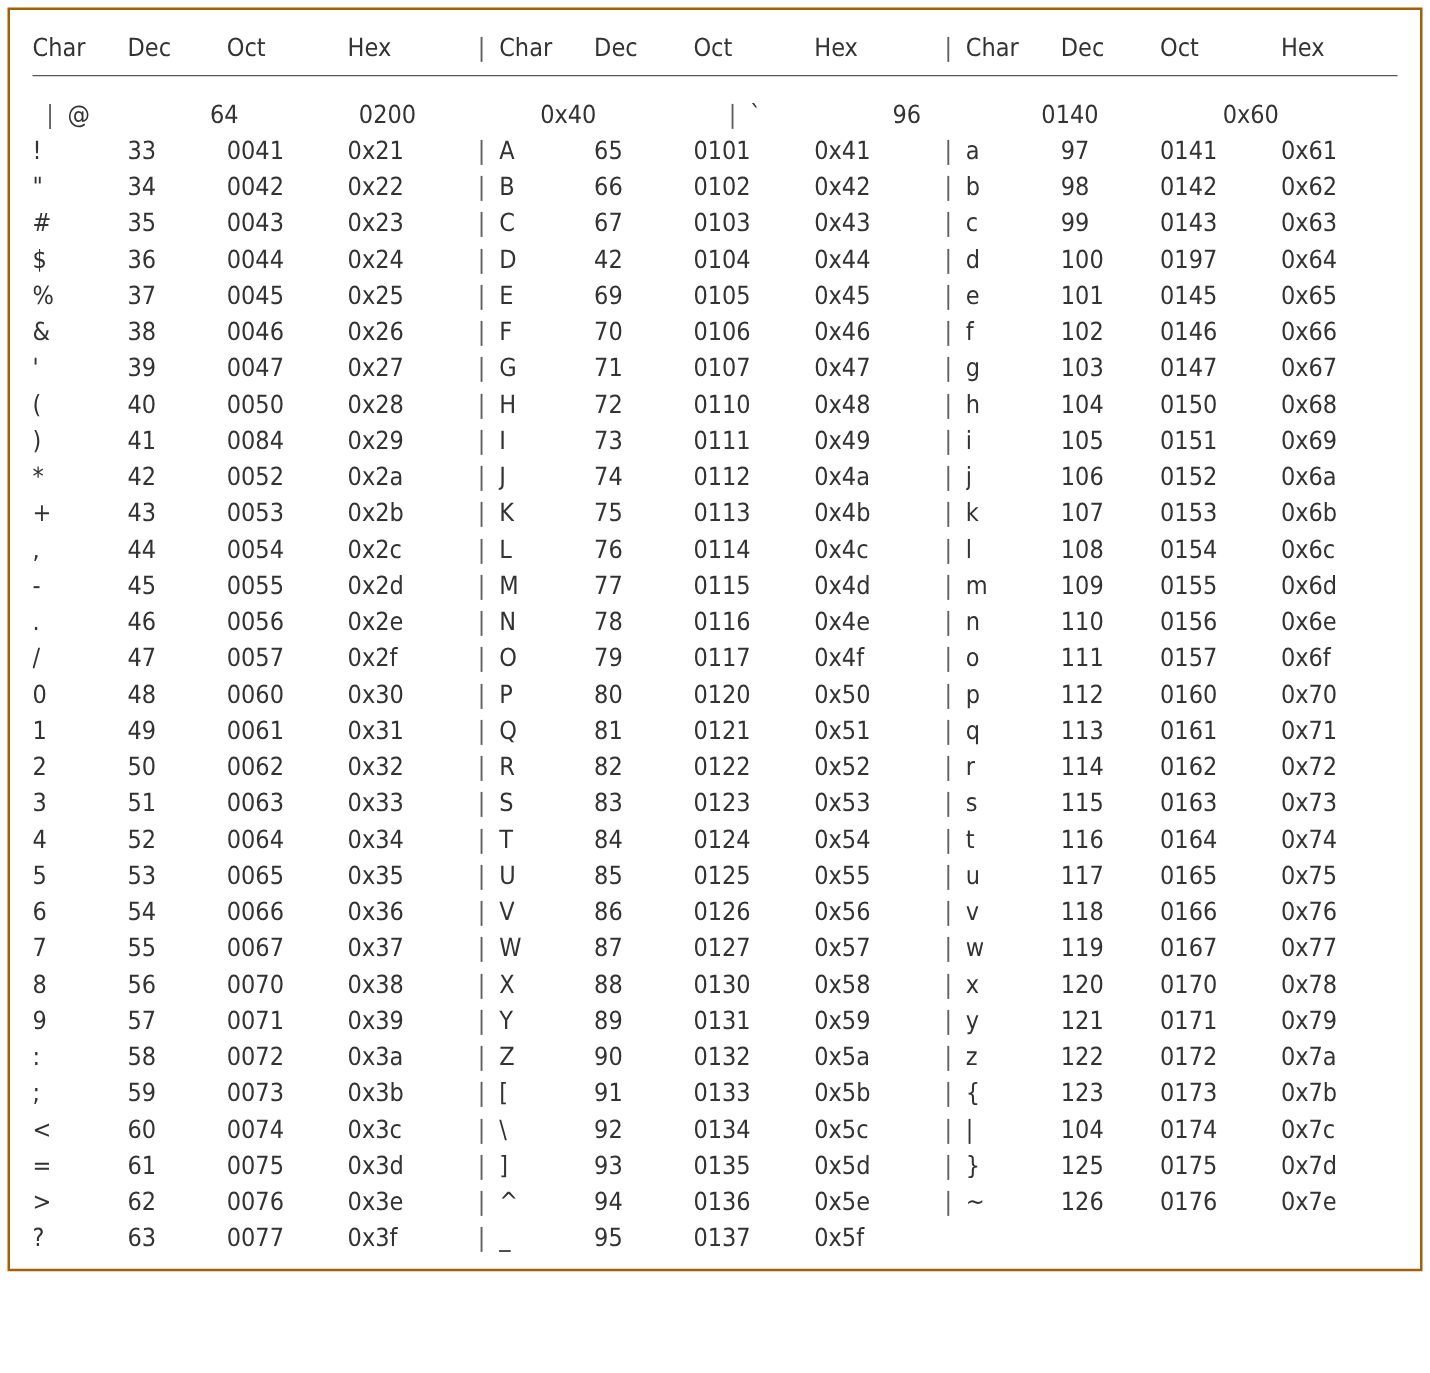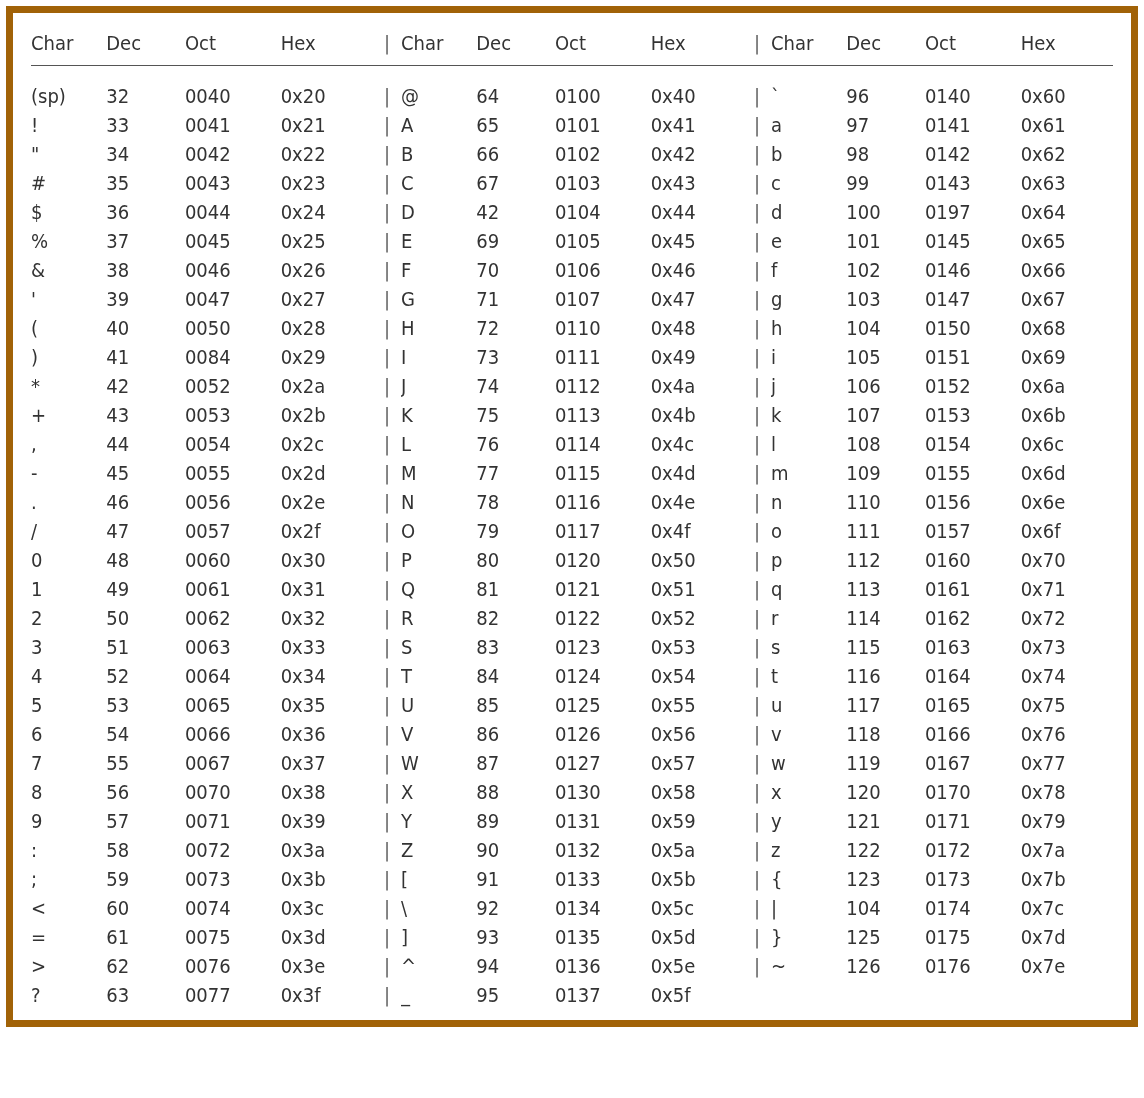--- a/index.html
+++ b/index.html
@@ -7,21 +7,21 @@
       margin: 0;
       padding: 6px;
       font-family: "DejaVu Sans Condensed", "Arial Narrow", Arial, sans-serif;
       font-stretch: condensed;
       font-size: 20px;
       color: #333;
       background: #fff;
       width: 1144px;
     }
     .frame {
-      border: 7px solid #a16207;
+      border: 2px solid #a16207;
       padding: 14px 18px 10px 18px;
     }
     .row {
       display: flex;
       align-items: stretch;
       line-height: 29px;
       height: 29px;
     }
     .header-row {
       height: 32px;
@@ -74,31 +74,25 @@
       <div class="cell col-dec">Dec</div>
       <div class="cell col-oct">Oct</div>
       <div class="cell col-hex">Hex</div>
     </div>
   </div>
 
   <div class="rule"></div>
 
   <div id="table-body">
       <div class="row">
-        <div class="block">
-          <div class="cell col-char">(sp)</div>
-          <div class="cell col-dec">32</div>
-          <div class="cell col-oct">0040</div>
-          <div class="cell col-hex">0x20</div>
-        </div>
         <div class="sep">|</div>
         <div class="block">
           <div class="cell col-char">@</div>
           <div class="cell col-dec">64</div>
-          <div class="cell col-oct">0100</div>
+          <div class="cell col-oct">0200</div>
           <div class="cell col-hex">0x40</div>
         </div>
         <div class="sep">|</div>
         <div class="block">
           <div class="cell col-char">`</div>
           <div class="cell col-dec">96</div>
           <div class="cell col-oct">0140</div>
           <div class="cell col-hex">0x60</div>
         </div>
       </div>

